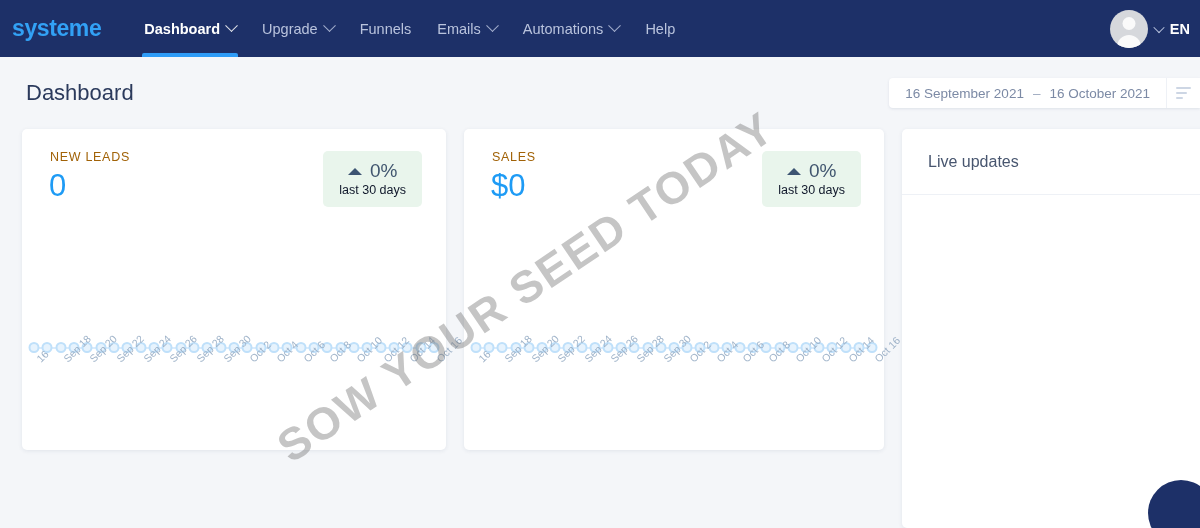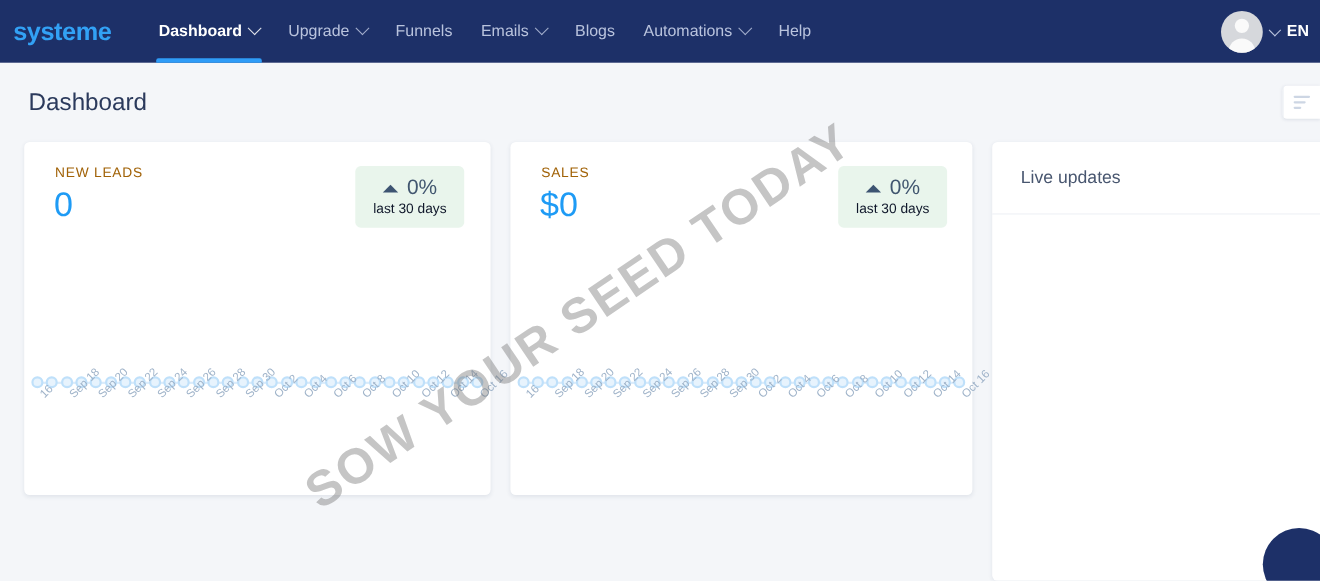--- a/index.html
+++ b/index.html
@@ -217,40 +217,42 @@
         <span class="caret"></span>
       </div>
       <div class="nav-item">
         <span>Funnels</span>
       </div>
       <div class="nav-item">
         <span>Emails</span>
         <span class="caret"></span>
       </div>
       <div class="nav-item">
-        <span>Blogs</span>
-      </div>
-      <div class="nav-item">
         <span>Automations</span>
         <span class="caret"></span>
       </div>
       <div class="nav-item">
         <span>Help</span>
       </div>
     </div>
   <div class="nav-right">
     <div class="avatar"></div>
     <span class="caret-sm"></span>
     <span class="lang">EN</span>
   </div>
 </div>
 
 <div class="page-head">
   <div class="page-title">Dashboard</div>
   <div class="daterange-wrap">
+    <div class="daterange">
+      <span>16 September 2021</span>
+      <span class="dash">–</span>
+      <span>16 October 2021</span>
+    </div>
     <div class="range-icon-btn">
       <span>
           <i></i>
           <i></i>
           <i></i>
         </span>
     </div>
   </div>
 </div>
 

